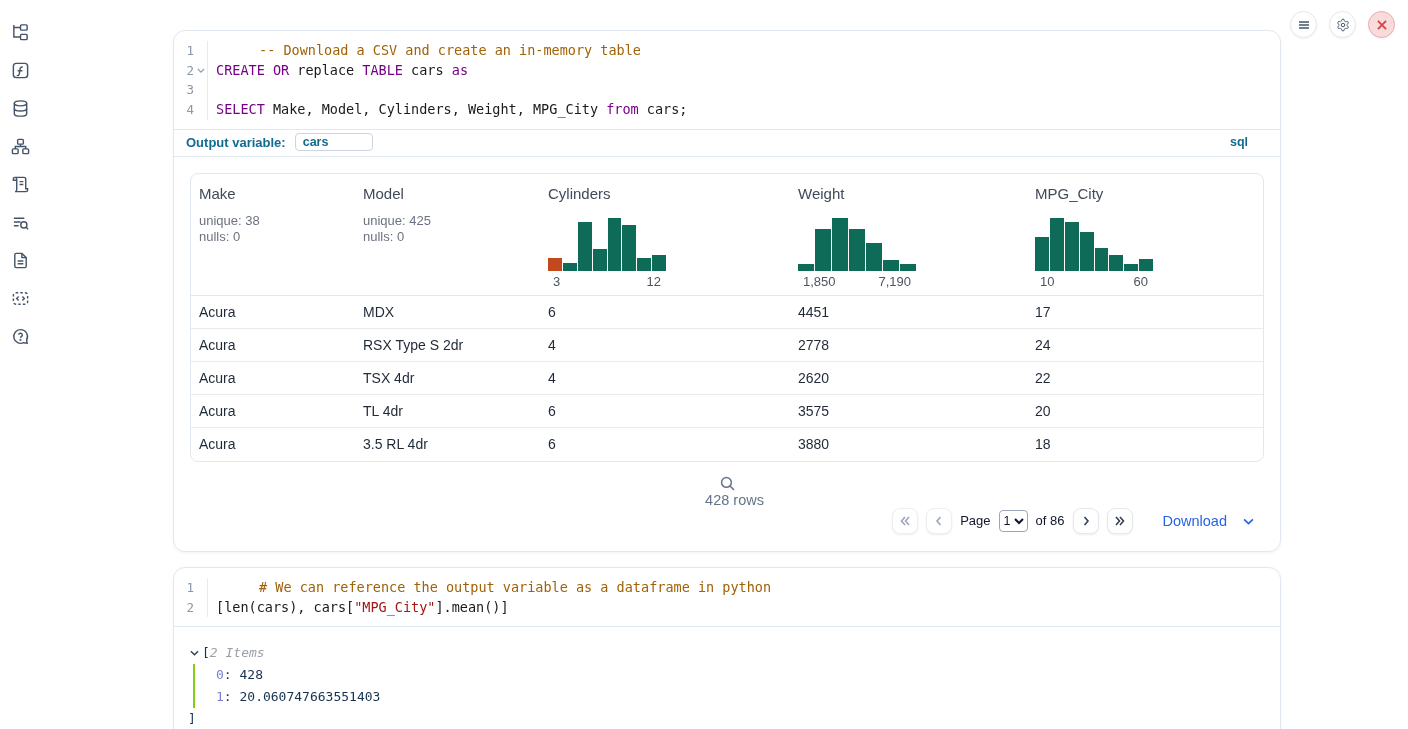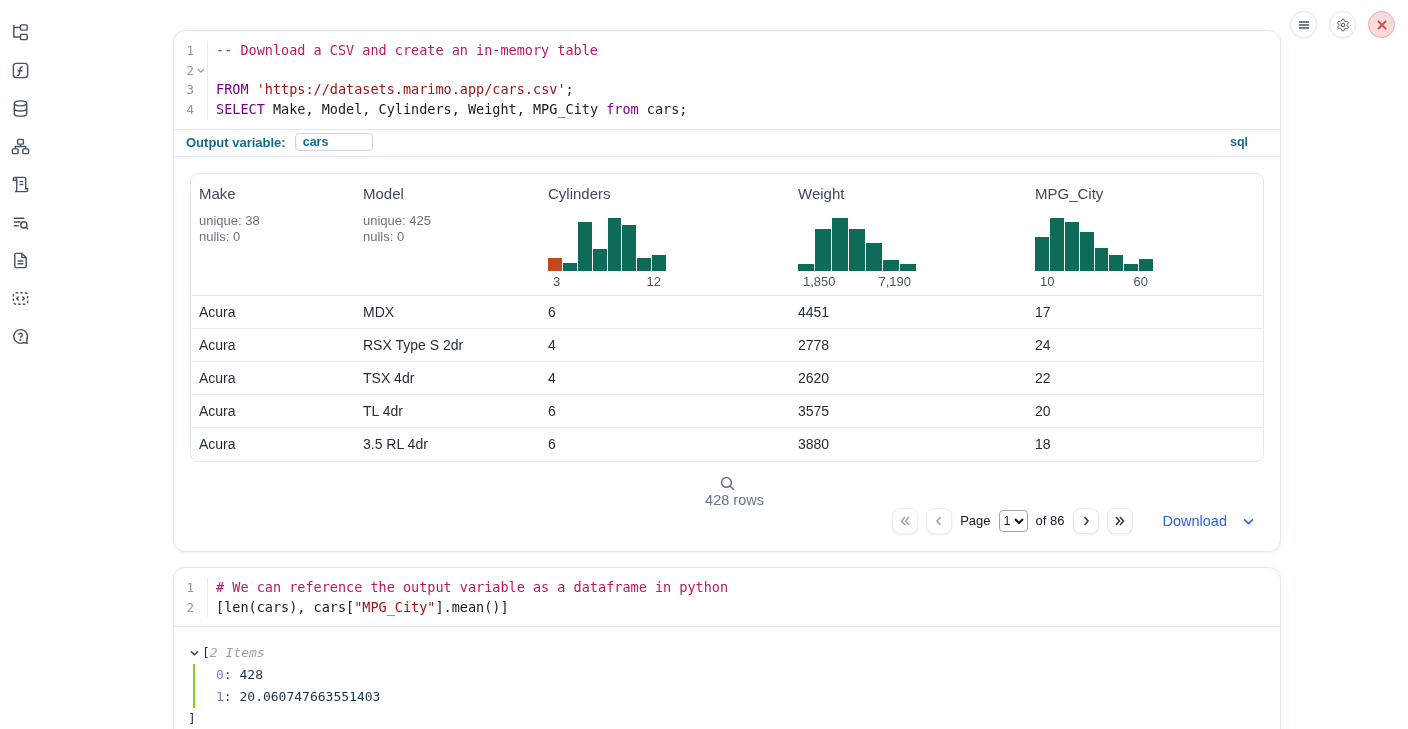--- a/index.html
+++ b/index.html
@@ -30,21 +30,21 @@
   
   .code-area { padding:10px 0 9px 0; font-family:"DejaVu Sans Mono", monospace;
     font-size:13.5px; line-height:19.7px; cursor:text; }
   .code-line { display:flex; }
   .gutter { flex:none; width:34px; display:flex; align-items:center; justify-content:flex-end;
     border-right:1px solid #e7eaee; padding-right:0; }
   .lnum { color:#8a98a8; font-size:12.5px; text-align:right; width:20px; }
   .fold { width:13px; height:13px; display:flex; align-items:center; justify-content:center;
     color:#8a98a8; font-size:9px; }
   .code-text { padding-left:8px; white-space:pre; color:#1a1a1a; }
-  .c-com { color:#be185d; }
+  .c-com { color:#a16207;margin-left:43px; }
   .c-kw  { color:#770088; }
   .c-str { color:#a31515; }
   .c-pl  { color:#1a1a1a; }
 
   
   .out-var-row { display:flex; align-items:center; border-top:1px solid #e2e8f0;
     padding:4px 32px 5px 12px; height:27px; }
   .out-var-label { font-size:13px; font-weight:bold; color:#136c90; }
   .out-var-input { margin-left:9px; width:78px; height:18px; border:1px solid #cbd5e1;
     border-radius:4px; padding:0 7px; font-family:"Liberation Sans", sans-serif;
@@ -198,27 +198,27 @@
         </div>
         <div class="code-line">
           <div class="gutter">
             <span class="lnum">2</span>
             <span class="fold">
               <svg viewBox="0 0 10 6" width="8" height="5" fill="none" stroke="currentColor" stroke-width="1.4">
                 <polyline points="1,1 5,5 9,1"></polyline>
               </svg>
             </span>
           </div>
+          <div class="code-text"><span class="c-kw">CREATE</span><span class="c-pl"> </span><span class="c-kw">OR</span><span class="c-pl"> replace </span><span class="c-kw">TABLE</span><span class="c-pl"> cars </span><span class="c-kw">as</span></div>
         </div>
         <div class="code-line">
           <div class="gutter">
             <span class="lnum">3</span>
             <span class="fold"></span>
           </div>
-          <div class="code-text"><span class="c-kw">FROM</span><span class="c-pl"> </span><span class="c-str">'https://datasets.marimo.app/cars.csv'</span><span class="c-pl">;</span></div>
         </div>
         <div class="code-line">
           <div class="gutter">
             <span class="lnum">4</span>
             <span class="fold"></span>
           </div>
           <div class="code-text"><span class="c-kw">SELECT</span><span class="c-pl"> Make, Model, Cylinders, Weight, MPG_City </span><span class="c-kw">from</span><span class="c-pl"> cars;</span></div>
         </div>
       </div>
 

